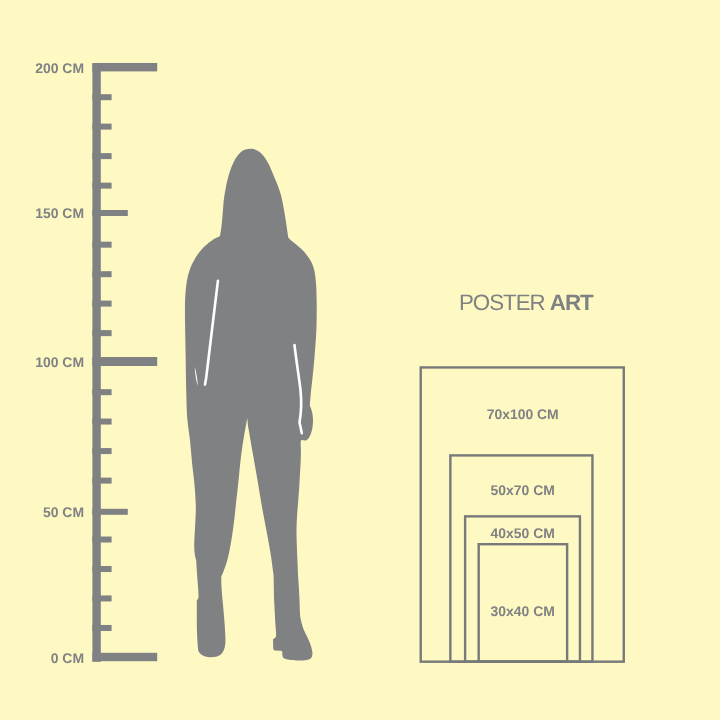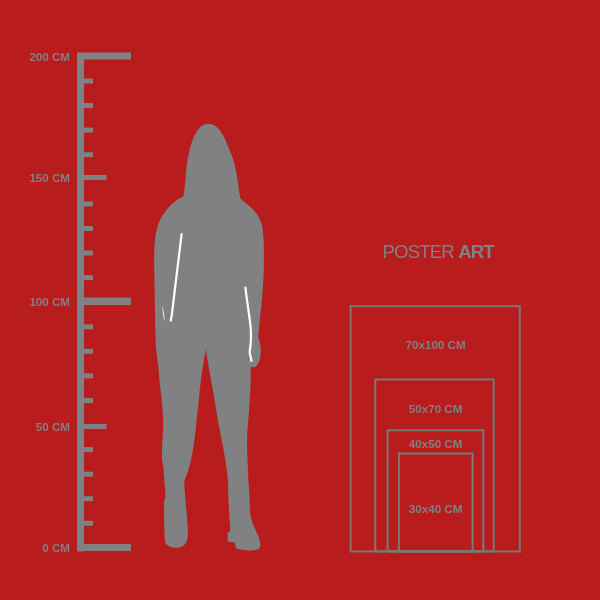--- a/index.html
+++ b/index.html
@@ -1,16 +1,16 @@
 <!DOCTYPE html>
 <html><head>
 <meta charset="utf-8">
 <style>
   html,body{margin:0;padding:0;background:#ffffff;}
-  .stage{position:relative;width:600px;height:600px;background:#b91c1c;overflow:hidden;}
+  .stage{position:relative;width:600px;height:600px;background:#fef9c3;overflow:hidden;}
   svg{position:absolute;left:0;top:0;}
   text{font-family:"Liberation Sans",sans-serif;}
 </style>
 </head>
 <body>
 
 <div class="stage">
 <svg width="600" height="600" viewBox="0 0 600 600">
 
   <g fill="#7f8183">

